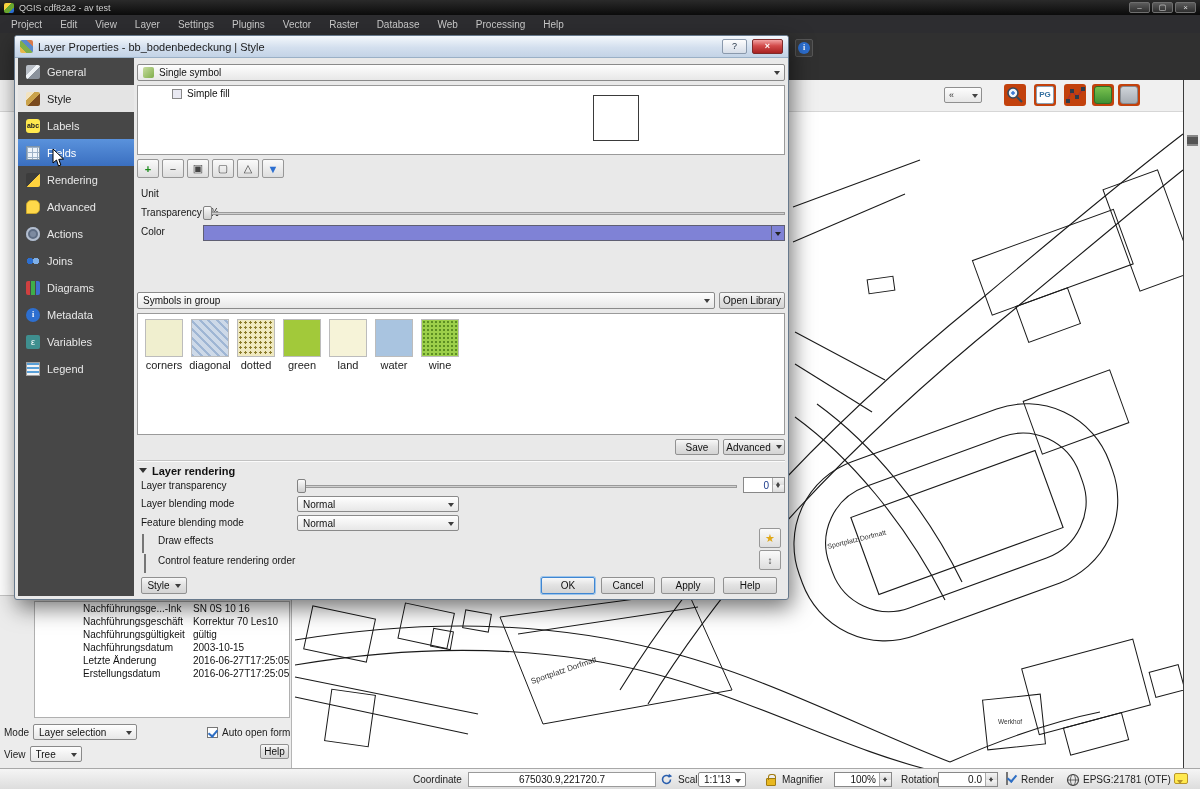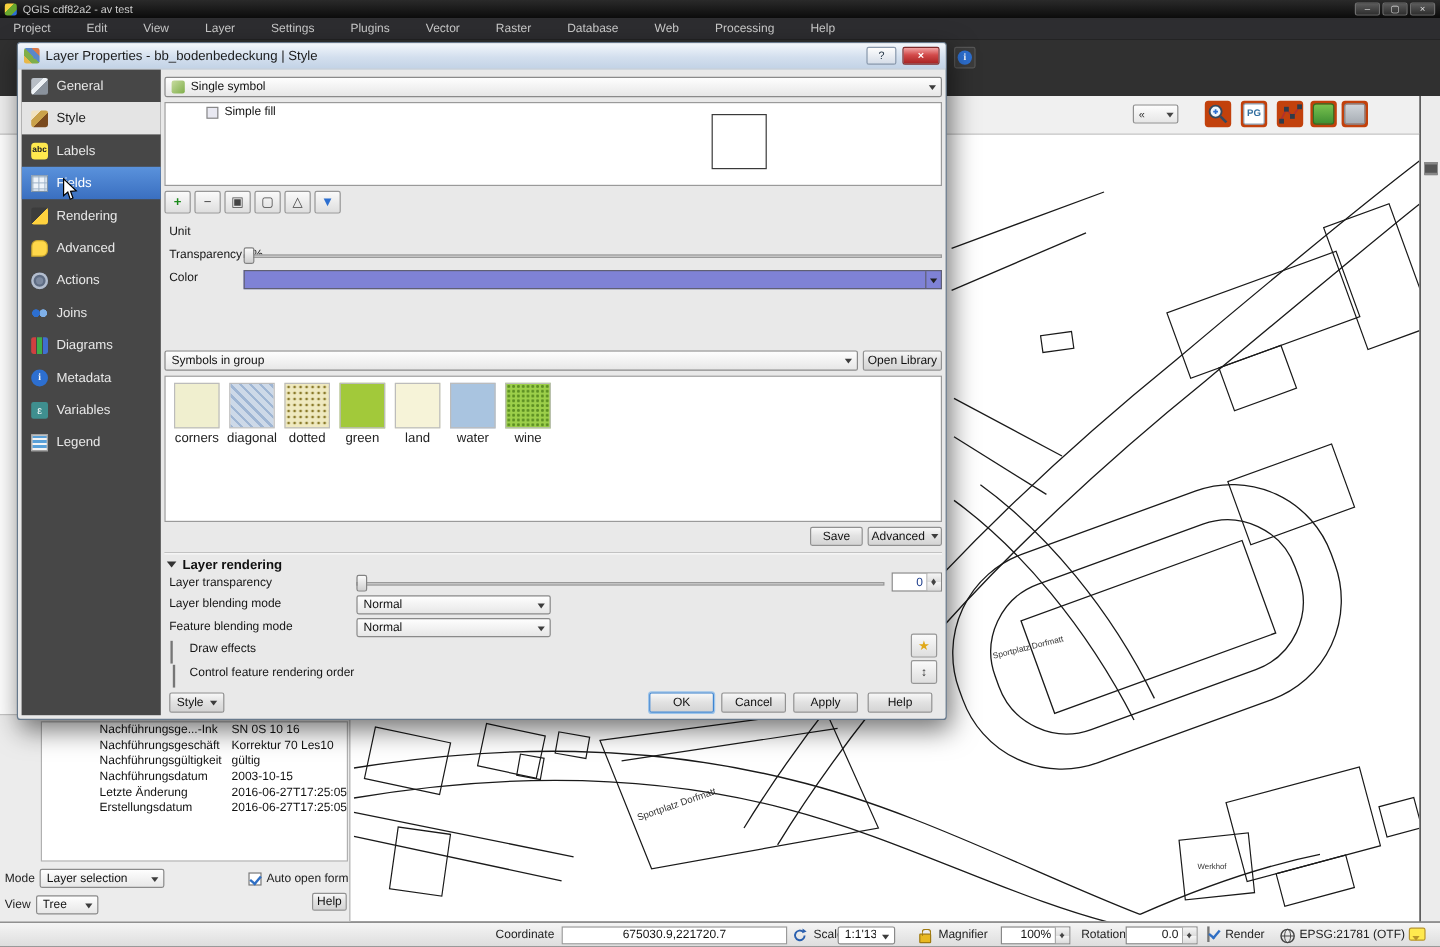--- a/index.html
+++ b/index.html
@@ -11,21 +11,21 @@
   .titlebar { position:absolute; left:0; top:0; width:1200px; height:15px;
     background:linear-gradient(#2a2a2a,#0b0b0b); display:flex; align-items:center; padding:0 4px; gap:5px; }
   .app-icon { width:10px; height:10px; border-radius:2px;
     background:linear-gradient(135deg,#f7d13e 0 40%,#68a72e 40% 75%,#2d6fd0 75%); }
   .title-text { font-size:9px; color:#cfcfcf; white-space:nowrap; }
   .caption-btns { margin-left:auto; display:flex; gap:2px; }
   .cap-btn { width:21px; height:11px; background:linear-gradient(#5c5c5c,#2e2e2e); border:1px solid #6f6f6f;
     color:#ddd; font-size:8px; line-height:9px; text-align:center; border-radius:2px; }
 
   .menubar { position:absolute; left:0; top:15px; width:1200px; height:18px; background:#2d2d30;
-    display:flex; align-items:center; gap:16px; padding-left:4px; }
+    display:flex; align-items:center; gap:4px; padding-left:4px; }
   .menu-item { font-size:10px; color:#c9c9c9; padding:0 7px; }
 
   .toolstrip-dark { position:absolute; left:0; top:33px; width:1200px; height:47px; background:#303030; }
   .tool-dark-btn { position:absolute; width:18px; height:18px; background:#3c3c3c; border:1px solid #565656;
     border-radius:2px; display:flex; align-items:center; justify-content:center; }
   .info-circle { width:12px; height:12px; border-radius:50%; background:#2d6fd0; color:#fff; font-size:8px;
     font-weight:bold; text-align:center; line-height:12px; font-family:"Liberation Serif",serif; }
 
   .toolstrip-light { position:absolute; left:0; top:80px; width:1183px; height:32px; background:#f0f0f0;
     border-bottom:1px solid #d6d6d6; }

